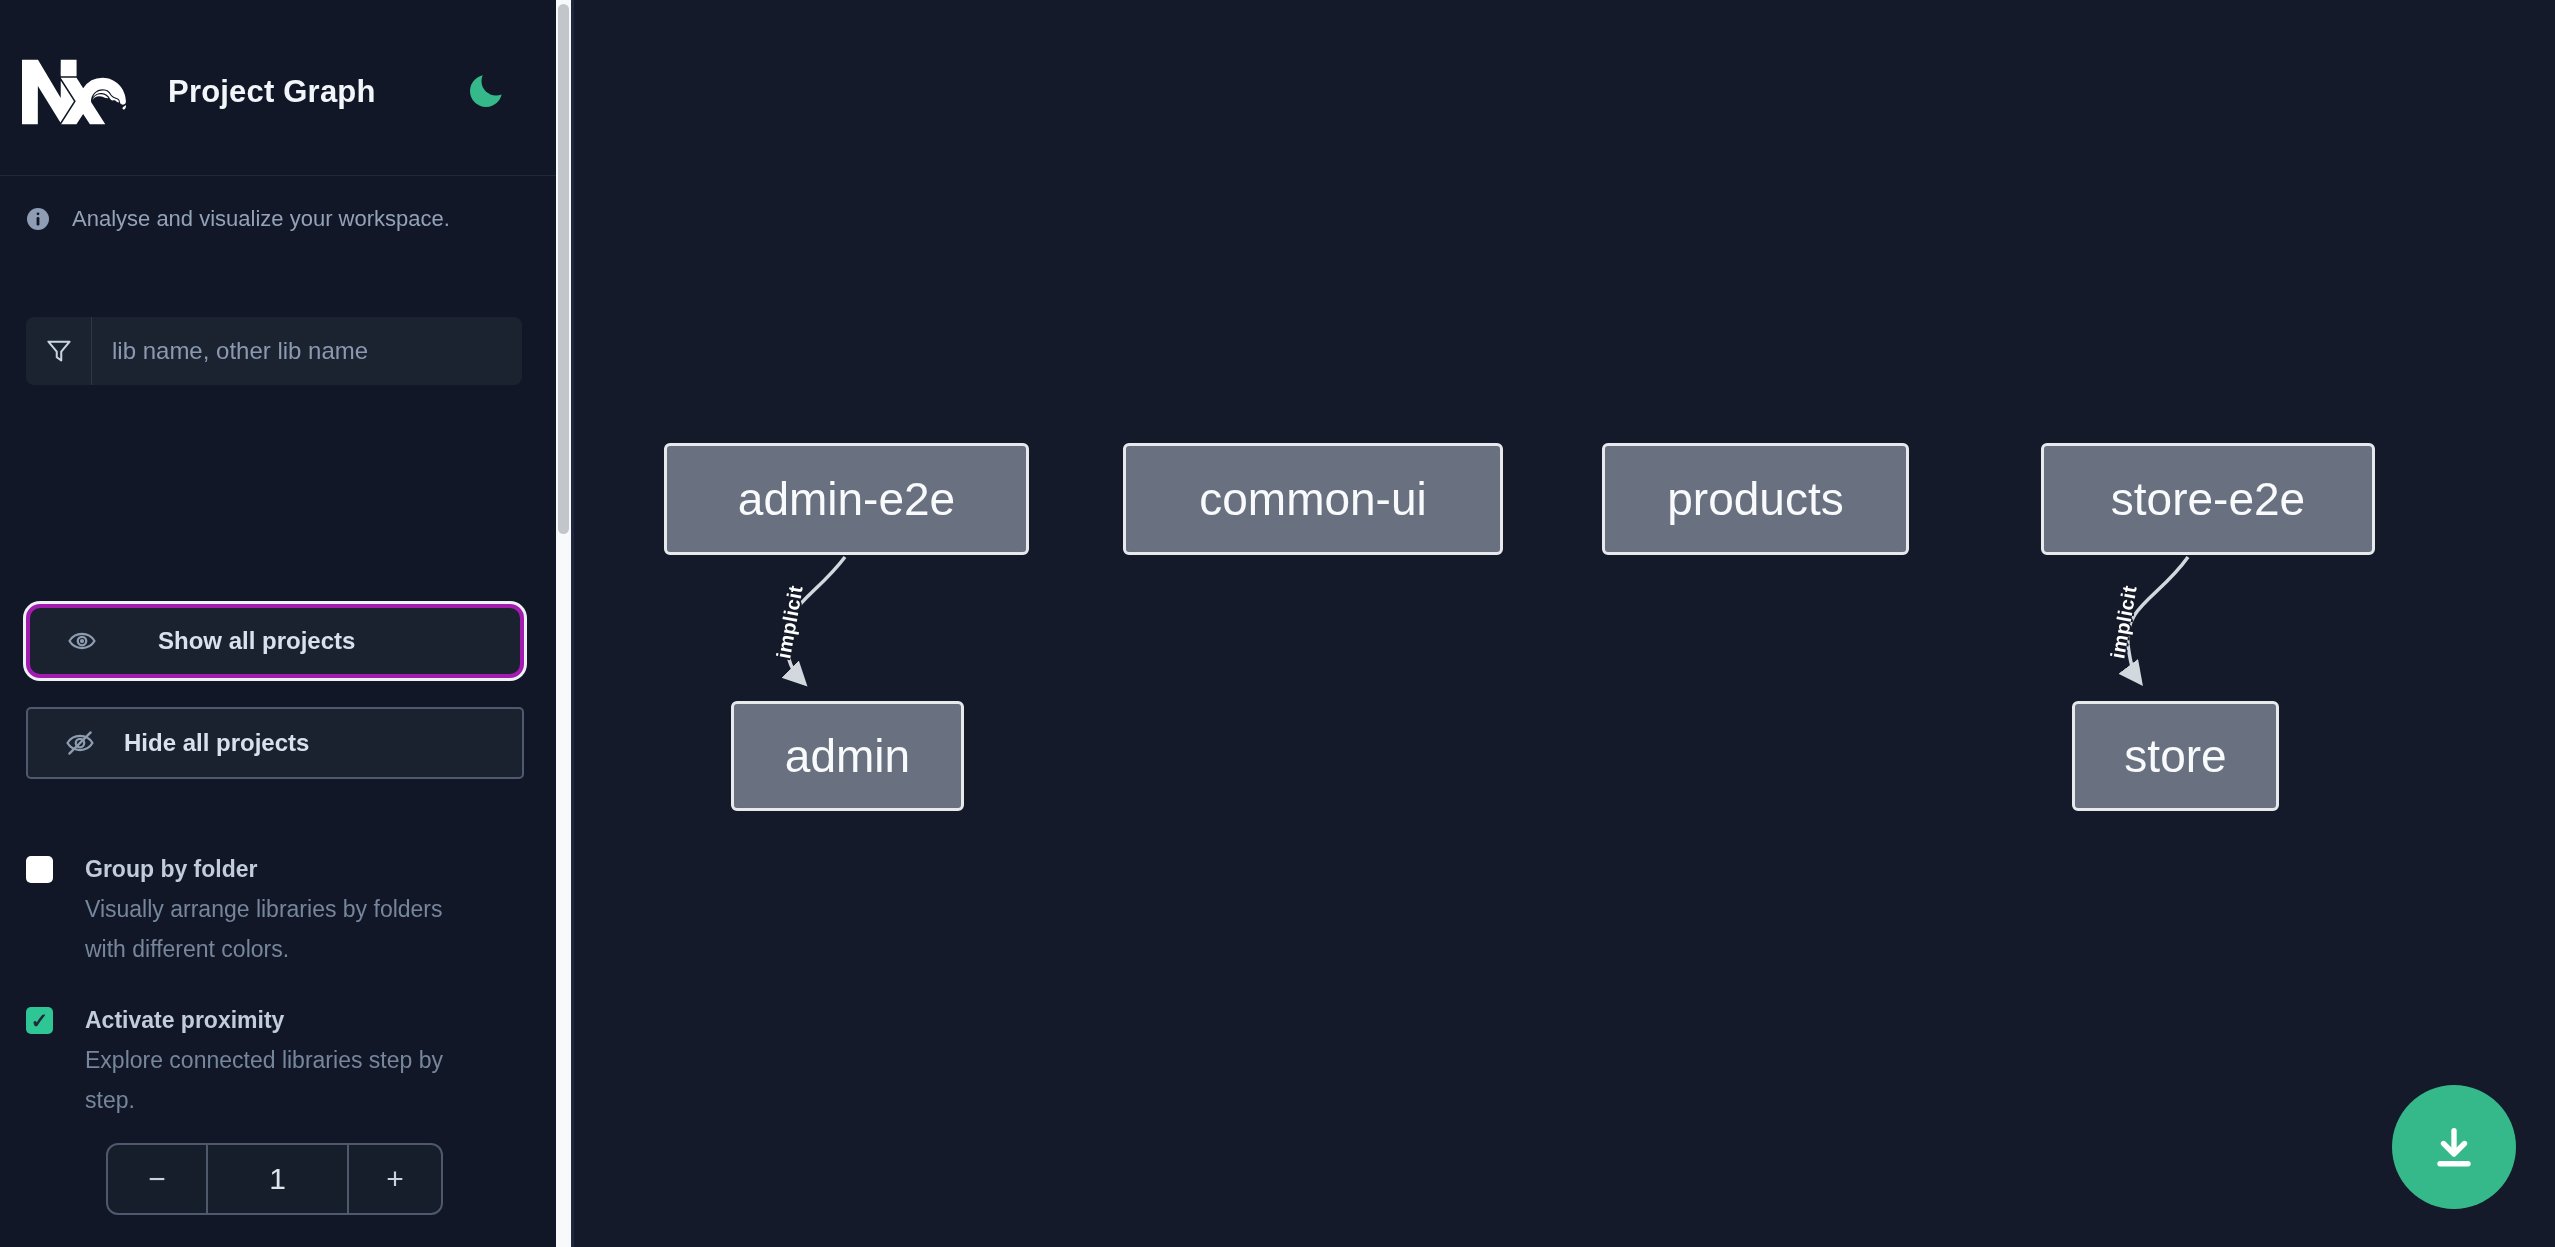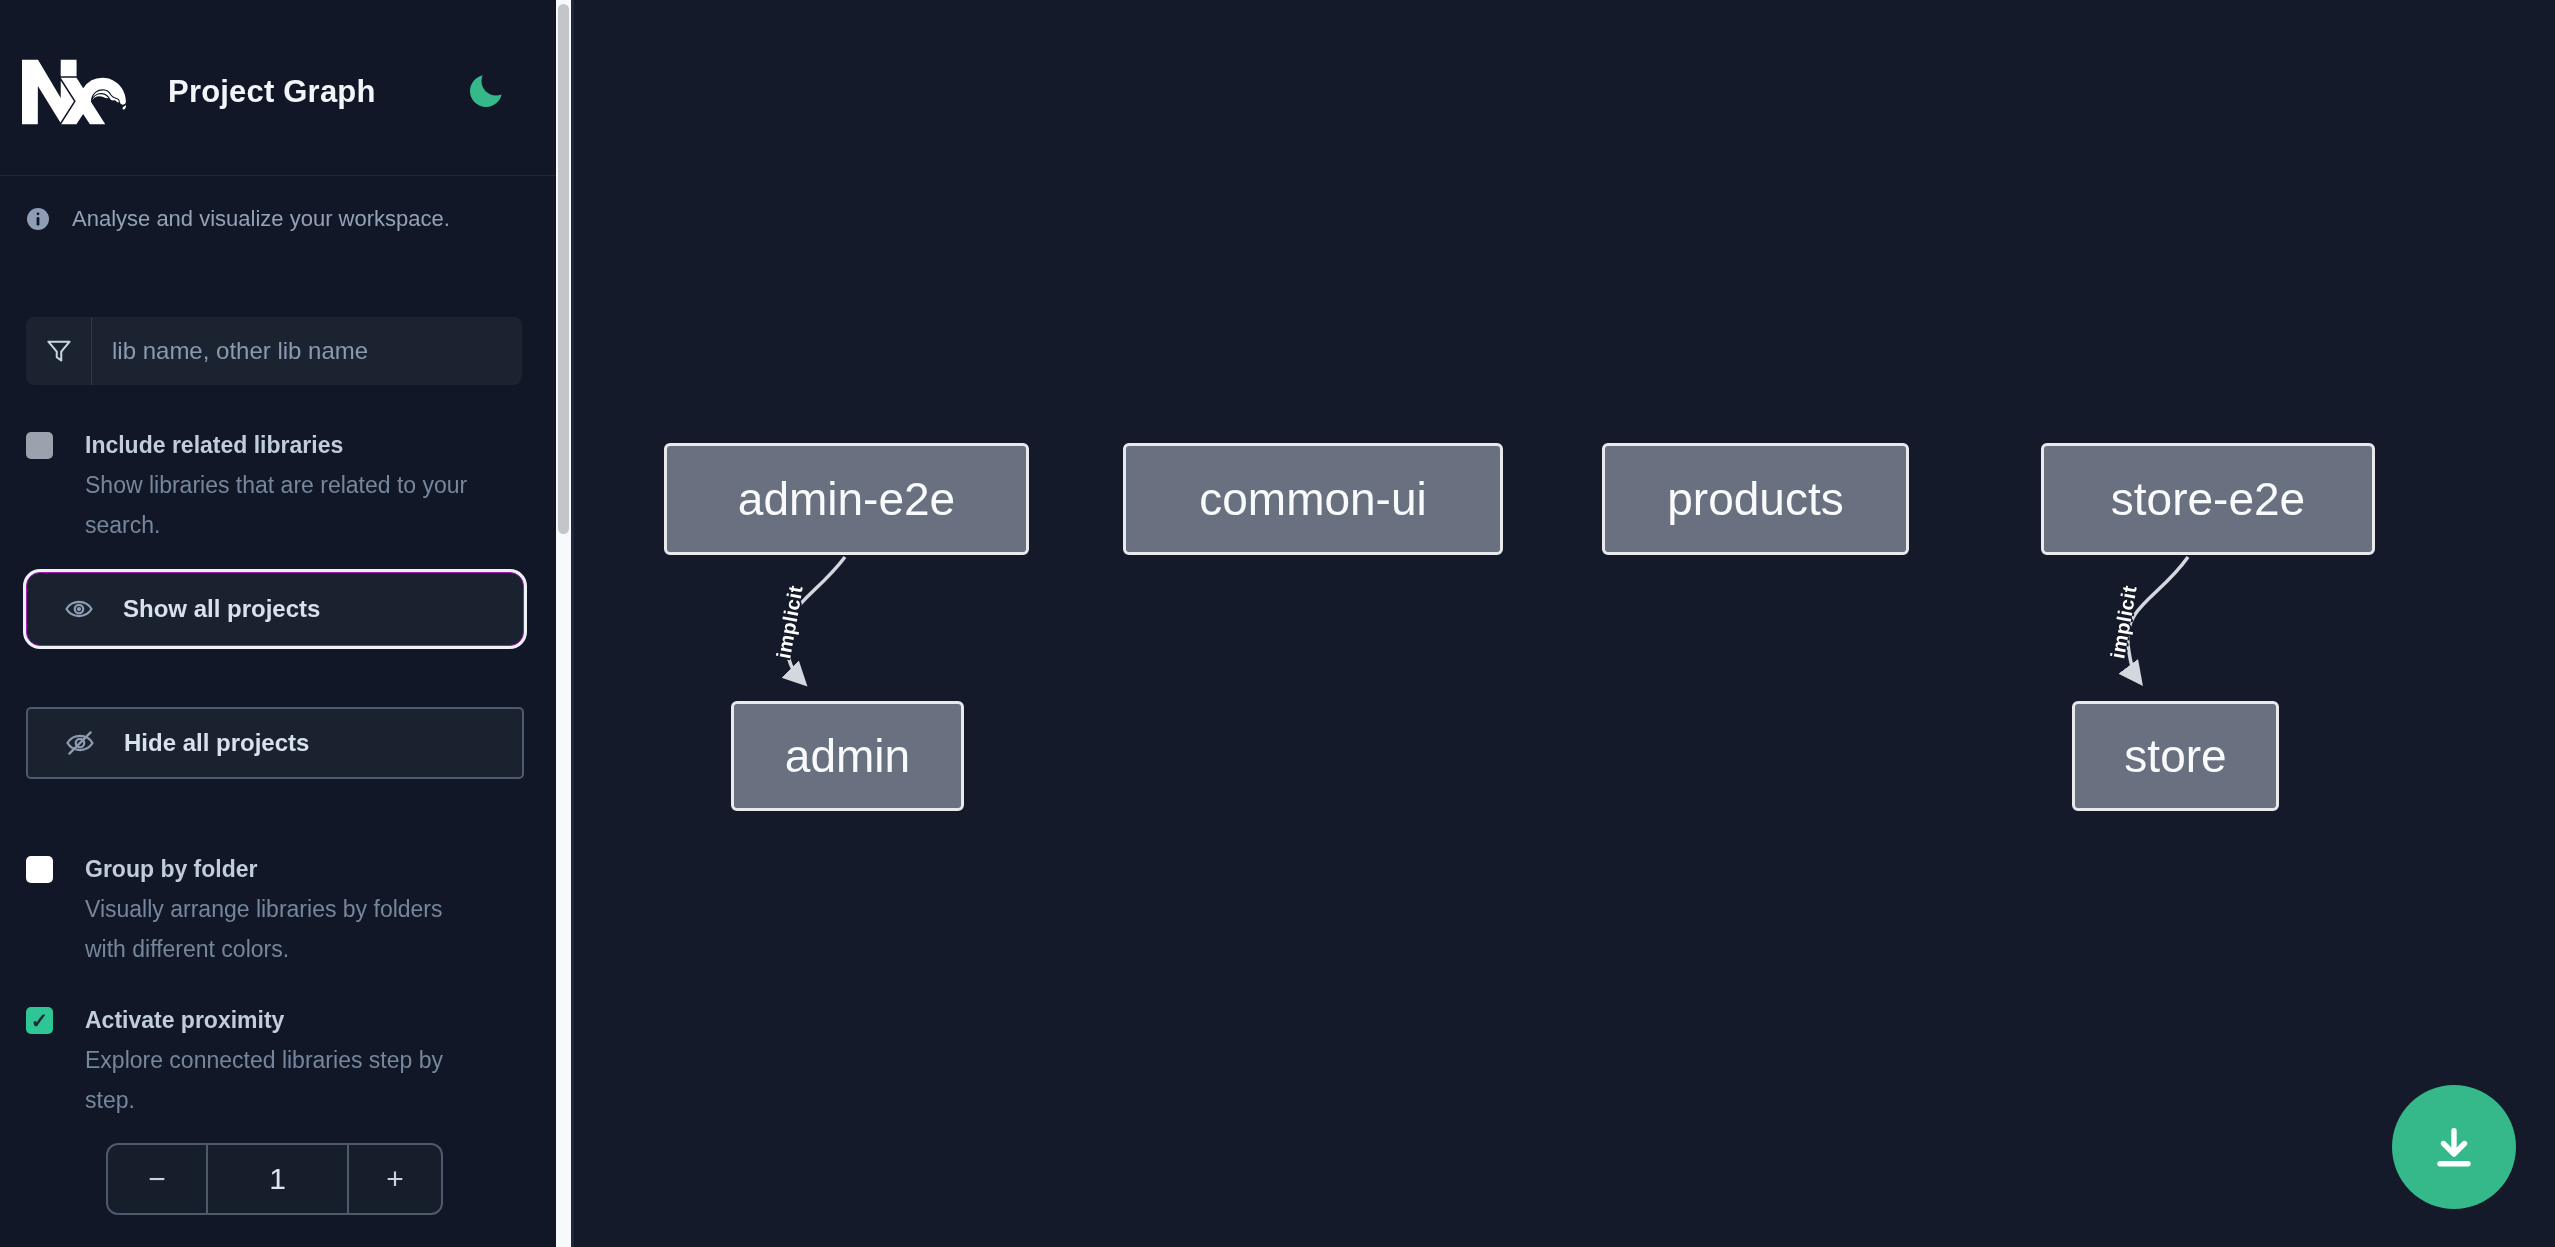--- a/index.html
+++ b/index.html
@@ -23,21 +23,21 @@
 
   .toggle-block { position:absolute; left:26px; width:500px; }
   .checkbox { position:absolute; left:0; top:5px; width:27px; height:27px; border-radius:5px; }
   .cb-disabled { background:#9aa2ad; }
   .cb-unchecked { background:#ffffff; }
   .cb-checked { background:#2ec695; color:#232b39; font-size:21px; font-weight:900; display:flex; align-items:center; justify-content:center; }
   .toggle-label { margin-left:59px; font-size:23px; font-weight:600; color:#c2cddc; line-height:36px; }
   .toggle-desc { margin-left:59px; width:402px; font-size:23px; color:#76869c; line-height:40px; margin-top:2px; }
 
   .side-btn { position:absolute; left:26px; width:498px; display:flex; align-items:center; background:#1a2230; color:#d9e1ec; font-size:24px; font-weight:600; font-family:"Liberation Sans", sans-serif; cursor:pointer; }
-  .btn-show { top:572px; height:74px; border:1px solid #a21caf; border-radius:14px; box-shadow:0 0 0 3px #eef2f7; }
+  .btn-show { top:604px; height:74px; border:4px solid #a21caf; border-radius:14px; box-shadow:0 0 0 3px #eef2f7;gap:32px; }
   .btn-hide { top:707px; height:72px; border:2px solid #4e5a6e; border-radius:5px; }
   .side-btn .btn-icon { margin:0 26px 0 34px; display:flex; }
 
   .stepper { position:absolute; left:106px; top:1143px; width:337px; height:72px; border:2px solid #4e596c; border-radius:12px; display:flex; background:#161d2b; overflow:hidden; }
   .stepper > * { display:flex; align-items:center; justify-content:center; font-size:30px; font-family:"Liberation Sans", sans-serif; }
   .step-dec { width:98px; color:#c9d2de; background:none; border:none; cursor:pointer; }
   .step-val { width:143px; color:#dfe5ec; border-left:2px solid #4e596c; border-right:2px solid #4e596c; }
   .step-inc { flex:1; color:#c9d2de; background:none; border:none; cursor:pointer; }
 
   
@@ -82,25 +82,20 @@
 
   <div class="search-box">
     <div class="search-icon-cell">
       <svg width="30" height="30" viewBox="0 0 24 24" fill="none" stroke="#cbd5e1" stroke-width="1.6" stroke-linejoin="round">
         <path d="M3.5 4.5 H20.5 L13.8 12.5 V19.5 L10.2 17 V12.5 Z"></path>
       </svg>
     </div>
     <input type="text" value="" placeholder="lib name, other lib name" style="">
   </div>
 
-  <div class="toggle-block" style="top:427px;">
-    <div class="checkbox cb-disabled"></div>
-    <div class="toggle-label">Include related libraries</div>
-    <div class="toggle-desc">Show libraries that are related to your search.</div>
-  </div>
 
   <button class="side-btn btn-show">
     <span class="btn-icon">
       <svg width="36" height="30" viewBox="0 0 24 24" fill="none" stroke="#8e9cb0" stroke-width="1.8" stroke-linecap="round" stroke-linejoin="round">
         <path d="M2 12 C 6.5 4.5, 17.5 4.5, 22 12 C 17.5 19.5, 6.5 19.5, 2 12 Z"></path>
         <circle cx="12" cy="12" r="3.4"></circle>
         <circle cx="12" cy="12" r="0.8" fill="#8e9cb0"></circle>
       </svg>
     </span>
     <span>Show all projects</span>

